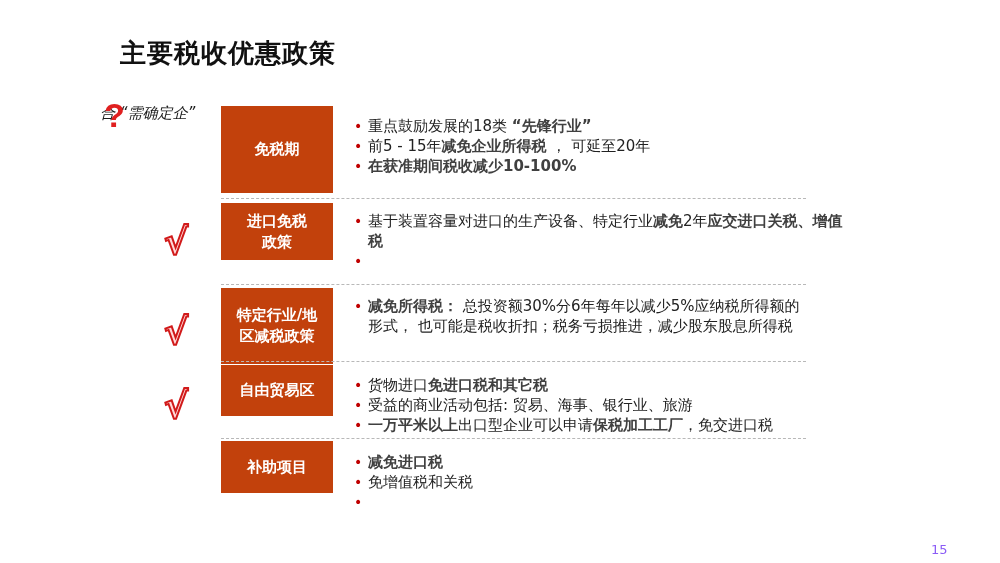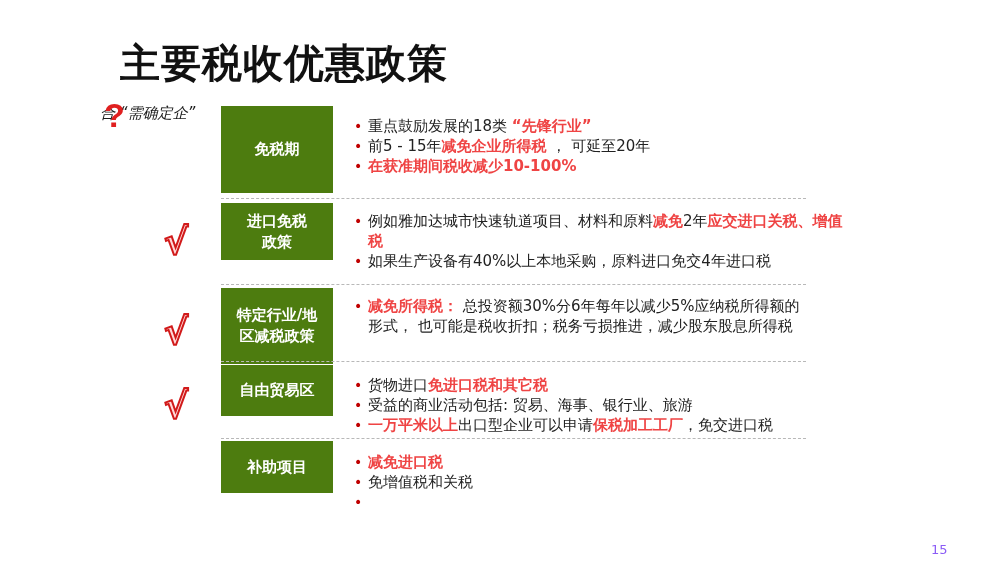--- a/index.html
+++ b/index.html
@@ -2,57 +2,57 @@
 <html><head>
   <meta charset="utf-8">
   <style>
     html, body { margin: 0; padding: 0; }
     body {
       width: 1000px; height: 563px; background: #ffffff; position: relative; overflow: hidden;
       font-family: "DejaVu Sans", "Liberation Sans", sans-serif; color: #1a1a1a;
     }
     .title {
       position: absolute; left: 120px; top: 36px;
-      font-size: 40px; font-weight: bold; color: #111; letter-spacing: 1px;
+      font-size: 26px; font-weight: bold; color: #111; letter-spacing: 1px;
       font-family: "DejaVu Sans", sans-serif;
       text-align: right;
     }
     .note {
       position: absolute; left: 100px; top: 104px; width: 120px;
       font-size: 15px; line-height: 19px; font-style: italic; color: #1a1a1a;
     }
     .note .qmark {
       color: #e02020; font-size: 34px; font-style: normal; font-weight: bold;
       position: absolute; left: 4px; top: -6px; line-height: 34px;
       font-family: "Liberation Sans", sans-serif;
     }
     .note .line1 { padding-left: 24px; display: block; }
     .check {
       position: absolute; left: 164px; font-size: 36px; font-weight: bold;
       color: #ffd9d9; -webkit-text-stroke: 2px #d11a1a; line-height: 40px;
       font-family: "DejaVu Sans", sans-serif;
     }
     .box {
-      position: absolute; left: 221px; width: 112px; background: #4d7c0f;
+      position: absolute; left: 221px; width: 112px; background: #c2410c;
       color: #fff; font-weight: bold; font-size: 15px; line-height: 21px;
       display: flex; align-items: center; justify-content: center; text-align: center;
     }
     .sep {
       position: absolute; left: 221px; width: 585px; height: 0;
       border-top: 1px dashed #b8b8b8;
     }
     .items {
       position: absolute; left: 352px; width: 500px; list-style: none; margin: 0; padding: 0;
       font-size: 15px; line-height: 20px; color: #222;
     }
     .items li { position: relative; padding-left: 16px; }
     .items li .bullet {
       position: absolute; left: 2px; top: 0; color: #c00000; font-size: 14px;
     }
-    .items b { font-weight: bold; color: #ef4444; }
+    .items b { font-weight: bold; color: #404040; }
     .page-num {
       position: absolute; left: 931px; top: 542px; font-size: 13px; color: #8b5cf6;
     }
   </style>
 </head>
 <body>
 
 <div class="title">主要税收优惠政策</div>
 
 <div class="note">
@@ -76,22 +76,22 @@
 </ul>
 <div class="sep" style="top:198px"></div>
 
 <div class="box" style="top:203px;height:57px">
   <div>
     <div>进口免税</div>
     <div>政策</div>
   </div>
 </div>
 <ul class="items" style="top:211px;width:495px">
-  <li><span class="bullet">•</span><span>例如雅加达城市快速轨道项目、材料和原料</span><b>减免</b><span>2年</span><b>应交进口关税、增值税</b></li>
-  <li><span class="bullet">•</span><span>如果生产设备有40%以上本地采购，原料进口免交4年进口税</span></li>
+  <li><span class="bullet">•</span><span>基于装置容量对进口的生产设备、特定行业</span><b>减免</b><span>2年</span><b>应交进口关税、增值税</b></li>
+  <li><span class="bullet">•</span></li>
 </ul>
 <div class="sep" style="top:284px"></div>
 
 <div class="box" style="top:288px;height:76px">
   <div>
     <div>特定行业/地</div>
     <div>区减税政策</div>
   </div>
 </div>
 <ul class="items" style="top:296px;width:450px">

